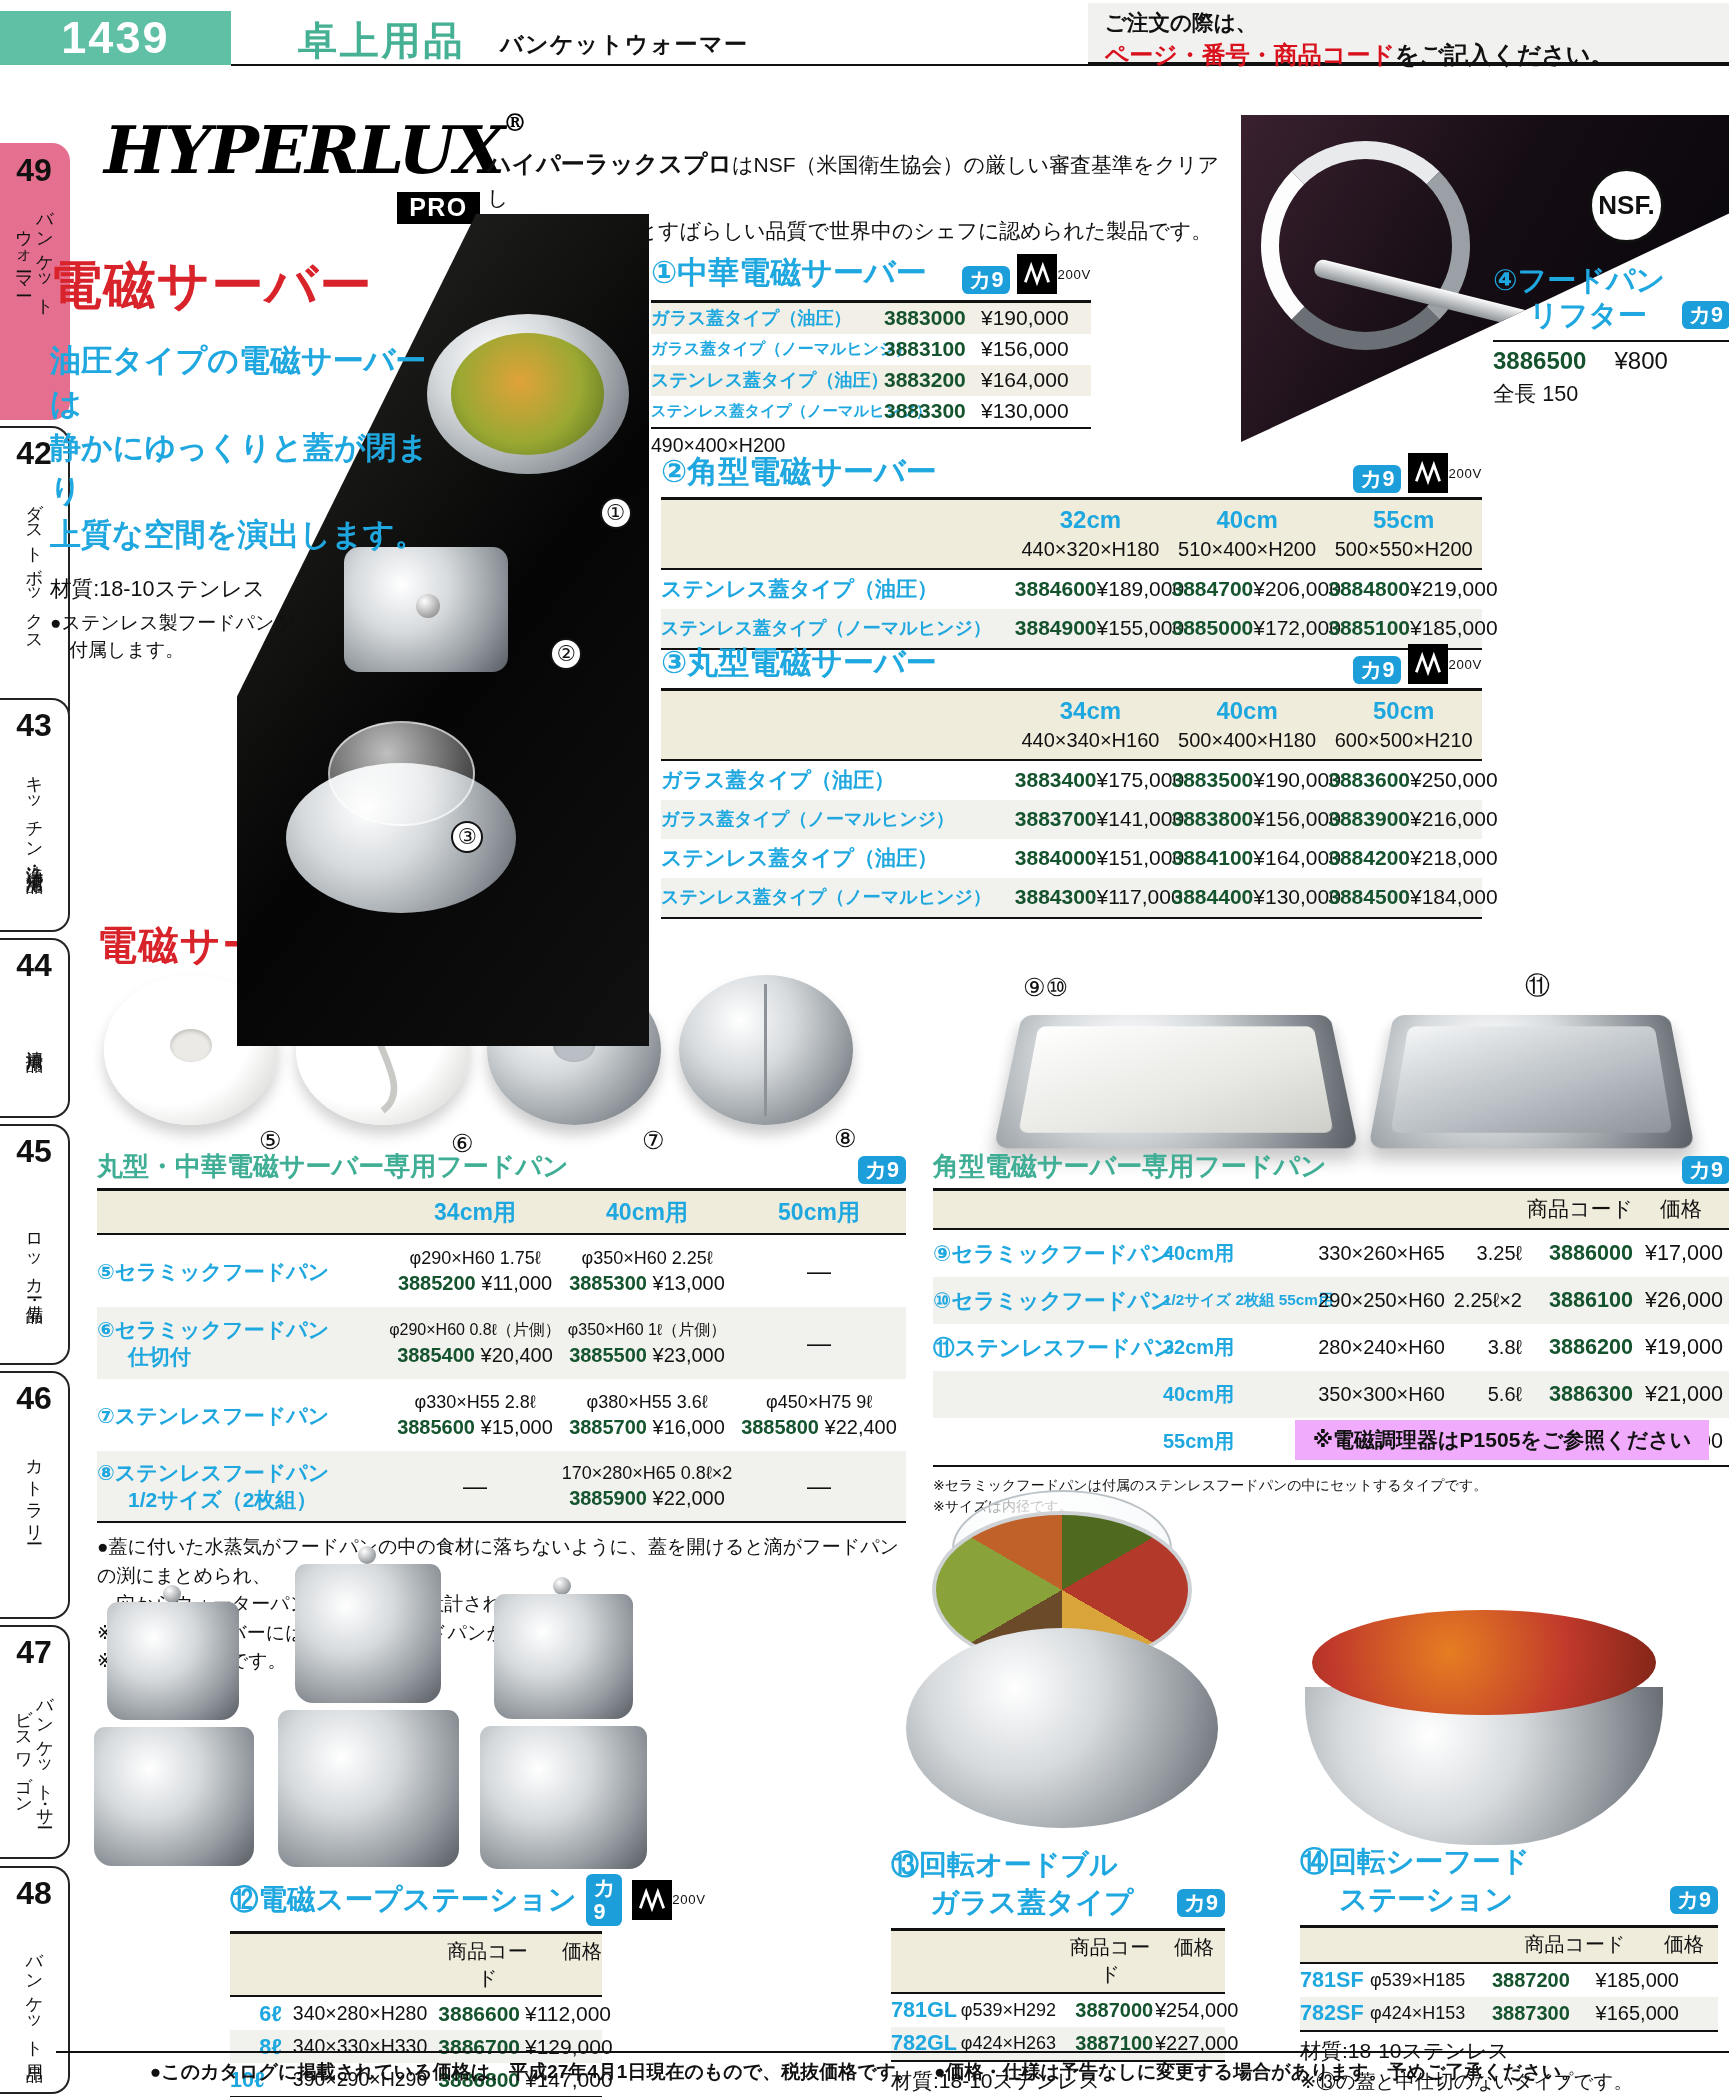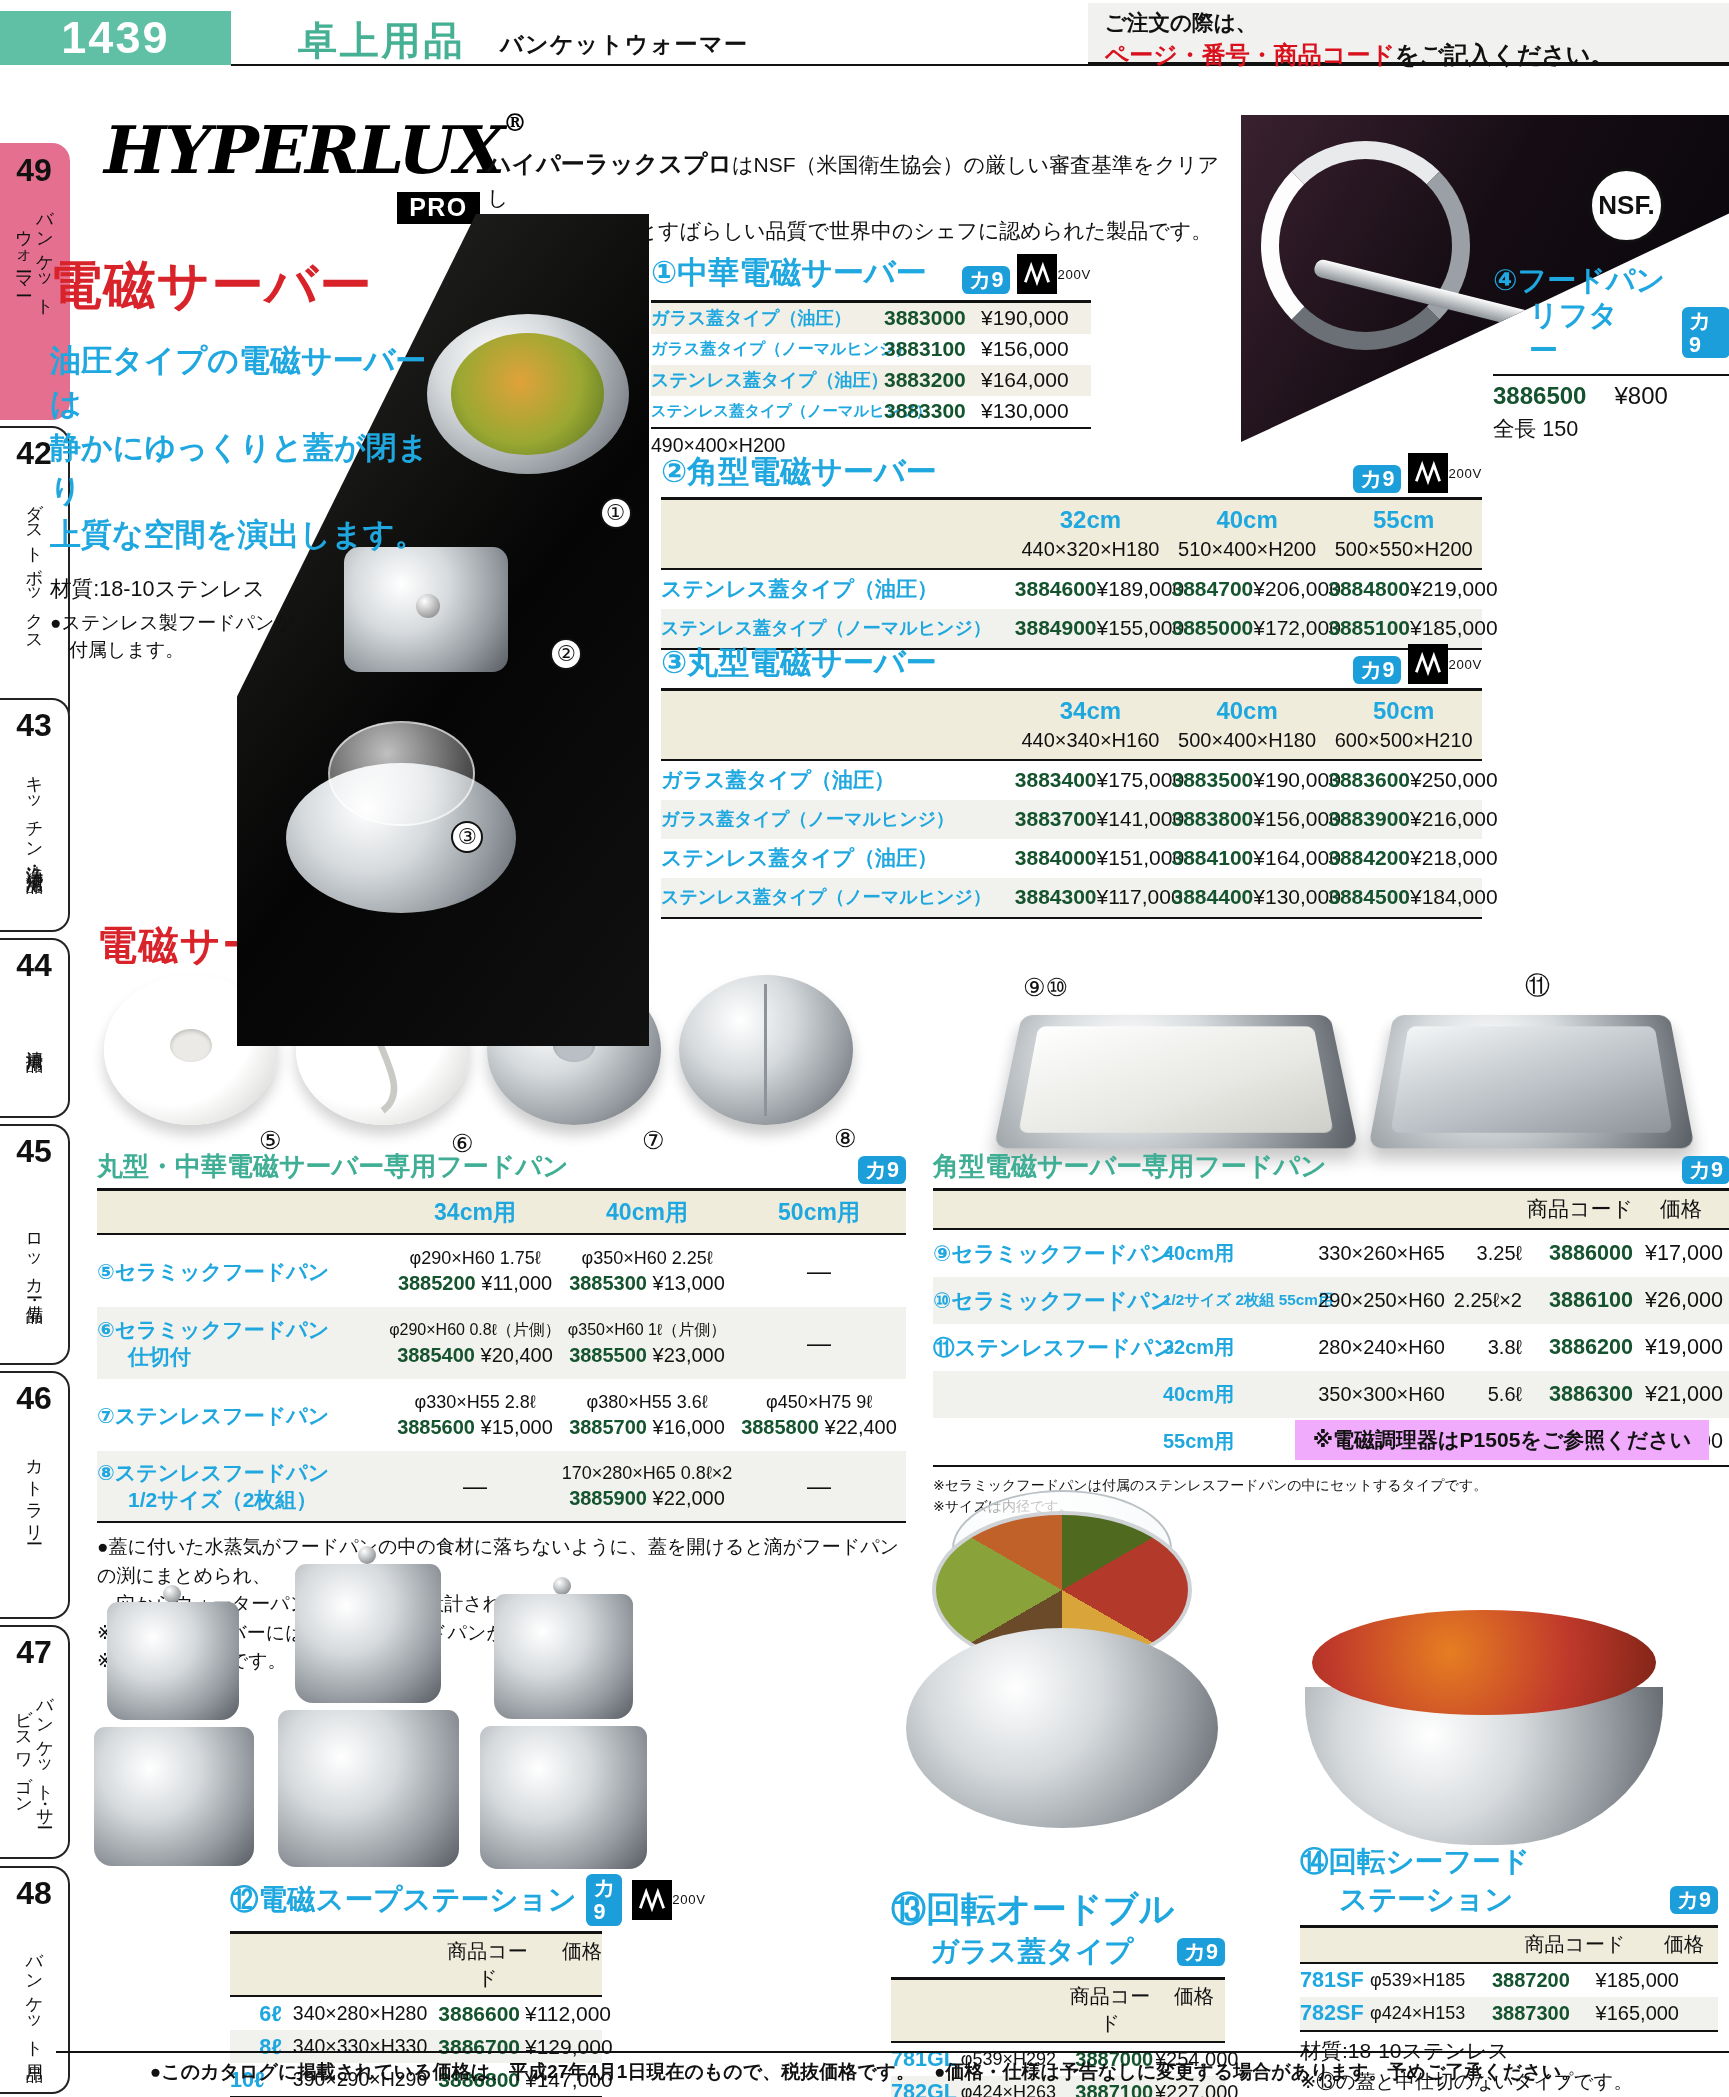--- a/index.html
+++ b/index.html
@@ -108,21 +108,21 @@
   .tbl23 .drow { display:flex; align-items:center; height:39px; }
   .tbl23 .drow.alt { background:#F1F1ED; }
   .tbl23 .dlbl { width:352px; font-size:21px; font-weight:bold; color:#1FA7DF; white-space:nowrap; }
   .tbl23 .dlbl.small { font-size:18px; }
   .tbl23 .dcode { width:85px; font-size:21px; text-align:right; }
   .tbl23 .dprice { width:72px; font-size:21px; text-align:right; }
 
   
   .p4 { left:1493px; top:263px; width:237px; z-index:5; }
   .p4-title { font-size:29px; line-height:1.2; }
-  .p4-line2 { display:flex; justify-content:space-between; align-items:center;gap:35px; }
+  .p4-line2 { display:flex; justify-content:space-between; align-items:center; }
   .p4-rule { border-top:2.8px solid #111; margin:7px 0 5.6px 0; }
   .p4-cp { display:flex; gap:28px; font-size:24px; }
   .p4-size { font-size:21.6px; margin-top:4.2px; }
   .p4-note { font-size:19px; line-height:1.4; margin-top:4.2px; }
 
   
   .opt-sec-title { left:97px; top:918px; font-size:40px; font-weight:bold; color:#D8232A; letter-spacing:1.4px; }
   .plate { position:absolute; border-radius:50%; }
   .plate-white { background:radial-gradient(circle at 38% 32%, #ffffff 55%, #e3e3e1 78%, #c9c9c5 100%); box-shadow:0 9.7px 14px rgba(0,0,0,.18); }
   .plate-center { position:absolute; left:38%; top:36%; width:24%; height:22%; border-radius:50%; background:#eceae6; box-shadow:inset 0 2.1px 4.2px rgba(0,0,0,.2); }
@@ -693,21 +693,21 @@
   </div>
 
   <div class="abs photo-odv">
     <div class="odv-dome"></div>
     <div class="odv-food"></div>
     <div class="odv-base silver"></div>
   </div>
 
   <div class="abs p13 p1314">
     <div>
-      <div class="t sec-title" style="font-size:35px;margin-top:40px;"><span>⑬</span><span>回転オードブル</span></div>
+      <div class="t sec-title" style="font-size:28px;"><span>⑬</span><span>回転オードブル</span></div>
       <div class="b-title" style="justify-content:space-between;">
           <span class="t sec-title" style="font-size:28.5px;padding-left:39px;">ガラス蓋タイプ</span>
         <span class="ka9">カ9</span>
         </div>
     </div>
     <div class="b-grid" style="margin-top:5.6px;">
       <div class="b-cols">
           <span style="width:174px;"></span>
           <span style="width:90px;text-align:center;">商品コード</span>
           <span style="width:59px;text-align:right;">価格</span>

